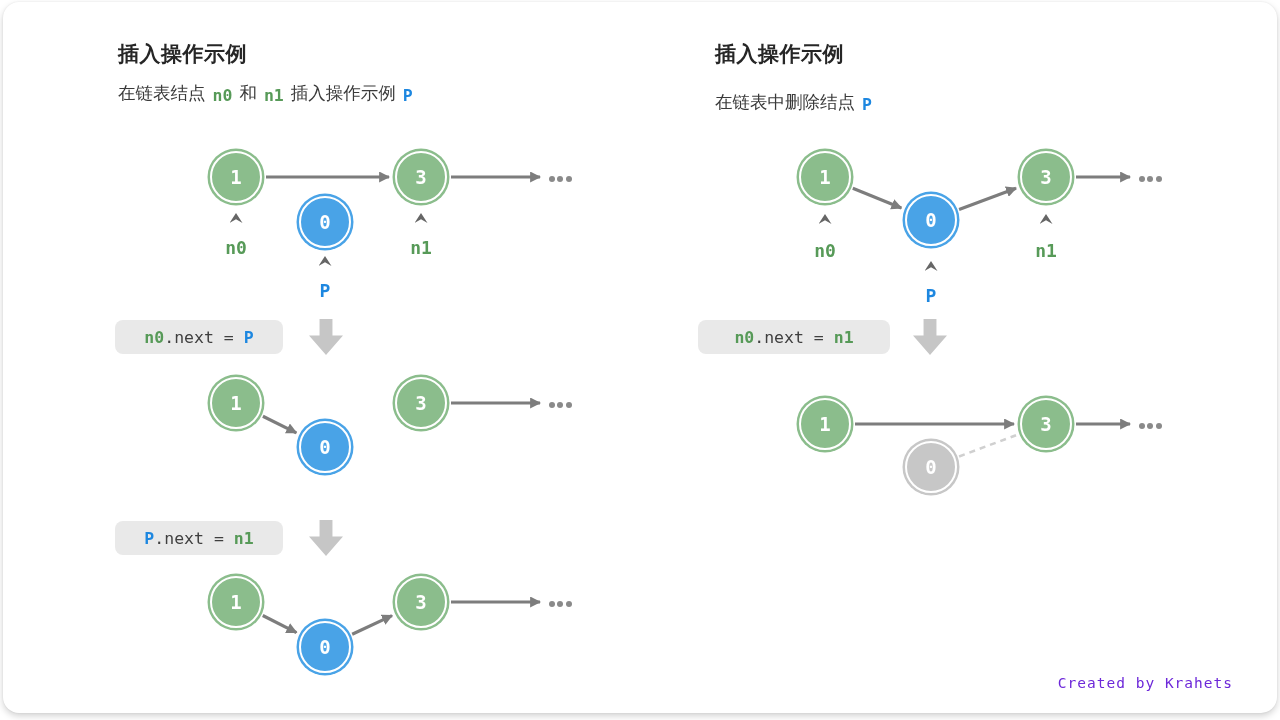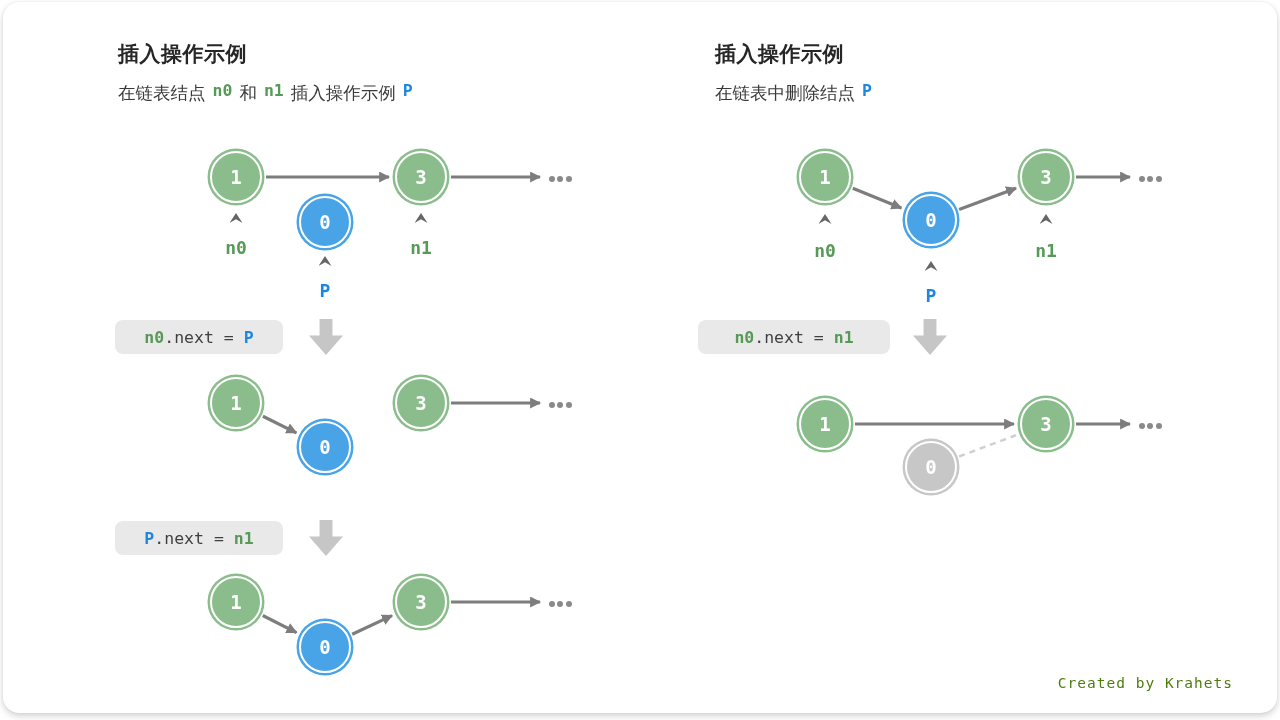--- a/index.html
+++ b/index.html
@@ -3,21 +3,21 @@
 <meta charset="utf-8">
 <style>
   html,body{margin:0;padding:0;width:1280px;height:720px;background:#ffffff;overflow:hidden;
     font-family:"Liberation Sans",sans-serif;}
   #card{position:absolute;left:3px;top:2px;right:3px;bottom:7px;background:#ffffff;
     border-radius:16px;box-shadow:0 3px 7px rgba(0,0,0,0.18),0 0 2px rgba(0,0,0,0.08);}
   #canvas{position:absolute;left:0;top:0;width:1271px;height:720px;}
   #edges{position:absolute;left:0;top:0;width:1280px;height:720px;z-index:1;}
   .hdr{position:absolute;z-index:2;}
   .hdr .title{font-size:21px;font-weight:700;color:#262626;letter-spacing:0.5px;}
-  .hdr .subtitle{margin-top:13px;font-size:17.5px;color:#3a3a3a;display:flex;align-items:flex-start;}
+  .hdr .subtitle{margin-top:13px;font-size:17.5px;color:#3a3a3a;display:flex;align-items:flex-end;}
   .subtitle .tok-plain{white-space:pre;}
   .subtitle .tok-mono{font-family:"DejaVu Sans Mono",monospace;font-weight:700;font-size:16.5px;
     margin:0 7px;}
   .node{position:absolute;z-index:2;width:52px;height:52px;border-radius:50%;
     border:2.5px solid #ffffff;box-sizing:border-box;display:flex;align-items:center;
     justify-content:center;}
   .node .val{color:#ffffff;font-family:"DejaVu Sans Mono",monospace;font-weight:700;
     font-size:19px;}
   .caret{position:absolute;z-index:2;width:13px;height:10px;
     clip-path:polygon(50% 0,100% 100%,50% 62%,0 100%);}
@@ -68,26 +68,26 @@
         <span class="tok-plain" style="color: rgb(58, 58, 58);">和</span>
         <span class="tok-mono" style="color: rgb(87, 154, 88);">n1</span>
         <span class="tok-plain" style="color: rgb(58, 58, 58);">插入操作示例</span>
         <span class="tok-mono" style="color: rgb(29, 135, 224);">P</span>
       </div>
   </div>
 
   <div class="hdr" style="left:715px;top:40px;">
     <div class="title" style="color: rgb(38, 38, 38);">插入操作示例</div>
     <div class="subtitle">
-        <span class="tok-plain" style="color: rgb(58, 58, 58);">在链表中删除结点</span>
+        <span class="tok-plain" style="color: rgb(58, 58, 58); margin-top: 9px;">在链表中删除结点</span>
         <span class="tok-mono" style="color: rgb(29, 135, 224);">P</span>
       </div>
   </div>
 
-  <div id="credit" style="color: #4d7c0f;">Created by Krahets</div>
+  <div id="credit" style="color: #6d28d9;">Created by Krahets</div>
 <div class="node" style="left: 210px; top: 151px; background: rgb(139, 189, 140); box-shadow: rgb(139, 189, 140) 0px 0px 0px 2.5px;">
       <span class="val">1</span>
     </div>
     <div class="node" style="left: 299px; top: 196px; background: rgb(73, 163, 231); box-shadow: rgb(73, 163, 231) 0px 0px 0px 2.5px;">
       <span class="val">0</span>
     </div>
     <div class="node" style="left: 395px; top: 151px; background: rgb(139, 189, 140); box-shadow: rgb(139, 189, 140) 0px 0px 0px 2.5px;">
       <span class="val">3</span>
     </div>
     <div class="node" style="left: 210px; top: 377px; background: rgb(139, 189, 140); box-shadow: rgb(139, 189, 140) 0px 0px 0px 2.5px;">

